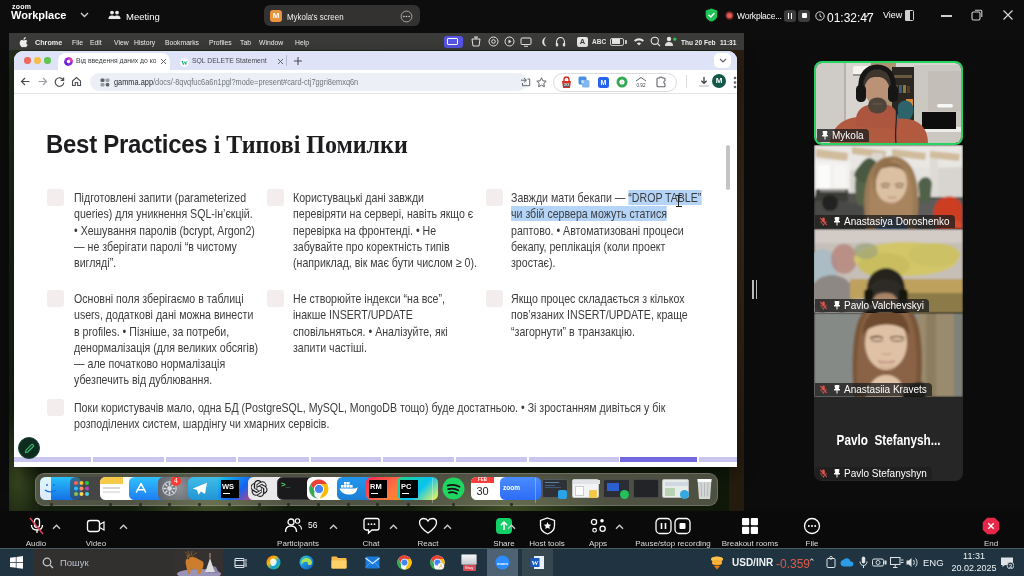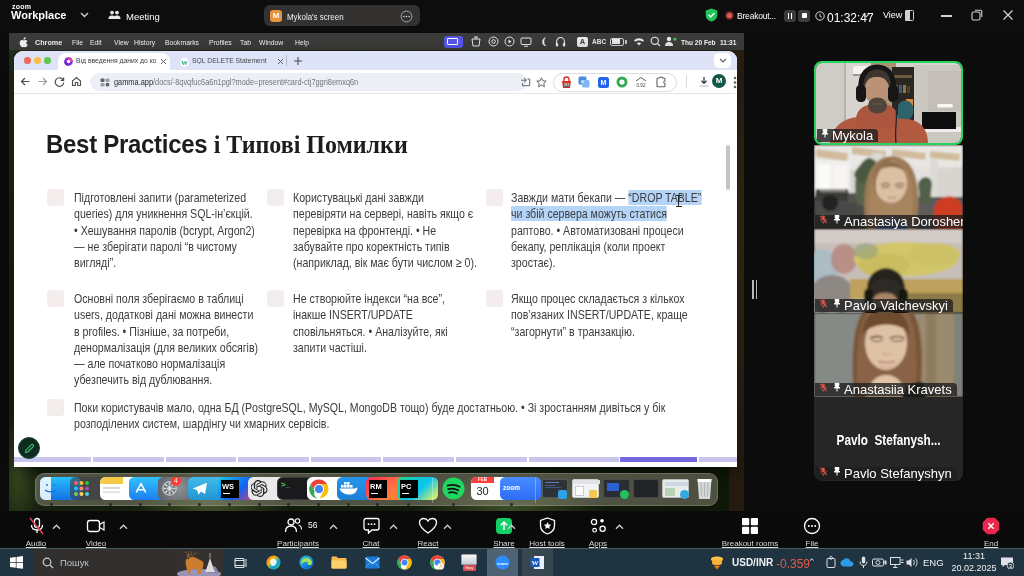--- a/index.html
+++ b/index.html
@@ -30,28 +30,28 @@
   #dock { position:absolute; left:26px; top:440px; width:683px; height:33px;
      background:rgba(148,144,128,.48); border:1px solid rgba(255,255,255,.18); border-radius:9px; }
   .dicon { position:absolute; width:41px; height:23px; border-radius:5.5px; top:3px; overflow:hidden; }
   .ddot { position:absolute; width:2.5px; height:2.5px; border-radius:50%; background:#2e2e2e; top:29px; }
   .dthumb { position:absolute; top:5px; height:19px; border-radius:2px; }
 
   
   .tile { position:absolute; left:814px; width:149px; height:84px; overflow:hidden; background:#111; }
   .tile svg { position:absolute; left:0; top:0; }
   .nlabel { position:absolute; left:1px; bottom:1px; background:rgba(30,30,30,.78); color:#fff;
-     font-size:13px; line-height:13px; height:13px; padding:0 5px 0 4px; border-radius:0 4px 0 0;
-     display:flex; align-items:flex-start; white-space:nowrap; }
+     font-size:10px; line-height:13px; height:13px; padding:0 5px 0 4px; border-radius:0 4px 0 0;
+     display:flex; align-items:center; white-space:nowrap; }
   .nlabel svg { position:static; margin-right:3px; }
 
   
   #ztoolbar { position:absolute; left:0; top:511px; width:1024px; height:37px; background:#0a0a0a; color:#e8e8e8; }
   .zbtn { position:absolute; text-align:center; font-size:8px; color:#dcdcdc; }
-  .zbtn .lbl { margin-top:2px;text-decoration:underline; }
+  .zbtn .lbl { margin-top:2px; }
 
   
   #taskbar { position:absolute; left:0; top:548px; width:1024px; height:28px; background:#1f3440; border-top:1px solid #4a5a60; }
 </style>
 </head>
 <body>
 <div id="root">
 
   <div id="titlebar">
     <div class="abs" style="left:12px;top:3px;font-size:7px;font-weight:bold;letter-spacing:.2px;">zoom</div>
@@ -77,21 +77,21 @@
         </svg>
     </div>
     <svg class="abs" style="left:705px;top:8px" width="13" height="14" viewBox="0 0 13 14">
         <path d="M6.5 0.5 L12.3 2.5 L12.3 7 C12.3 10.5 9.8 12.8 6.5 13.6 C3.2 12.8 0.7 10.5 0.7 7 L0.7 2.5 Z" fill="#1ec257"></path>
         <path d="M3.5 6.8 L5.7 9 L9.5 5" stroke="#fff" stroke-width="1.5" fill="none"></path>
       </svg>
     <svg class="abs" style="left:725px;top:11px" width="9" height="9" viewBox="0 0 9 9">
         <circle cx="4.5" cy="4.5" r="4.2" fill="#7a2a2a"></circle>
         <circle cx="4.5" cy="4.5" r="2.6" fill="#e05a52"></circle>
       </svg>
-    <div class="abs" style="left:737px;top:10.5px;font-size:8.5px;color:#fff;letter-spacing:-0.2px;">Breakout...</div>
+    <div class="abs" style="left:737px;top:10.5px;font-size:8.5px;color:#fff;letter-spacing:-0.2px;">Workplace...</div>
     <div class="abs" style="left:784px;top:9.5px;width:12px;height:12px;background:#3c3c3c;border-radius:3px;"></div>
     <div class="abs" style="left:787.5px;top:12.5px;width:1.8px;height:6px;background:#fff;"></div>
     <div class="abs" style="left:790.7px;top:12.5px;width:1.8px;height:6px;background:#fff;"></div>
     <div class="abs" style="left:798px;top:9.5px;width:12px;height:12px;background:#3c3c3c;border-radius:3px;"></div>
     <div class="abs" style="left:801.5px;top:13px;width:5px;height:5px;background:#fff;border-radius:1px;"></div>
     <svg class="abs" style="left:815px;top:10.5px" width="10" height="10" viewBox="0 0 10 10">
         <circle cx="5" cy="5" r="4.2" stroke="#d9d9d9" stroke-width="1" fill="none"></circle>
         <path d="M5 2.8 L5 5.2 L6.8 6.2" stroke="#d9d9d9" stroke-width="1" fill="none"></path>
       </svg>
     <div class="abs" style="left:827px;top:10.5px;font-size:12px;color:#fff;">01:32:47</div>
@@ -734,20 +734,29 @@
           <circle cx="5" cy="5" r="2.6" stroke="#fff" stroke-width="1.3" fill="none"></circle>
           <circle cx="13" cy="3.8" r="1.8" fill="#fff"></circle>
           <circle cx="13.6" cy="11.8" r="2.6" stroke="#fff" stroke-width="1.3" fill="none"></circle>
           <circle cx="5.6" cy="13.2" r="1.8" stroke="#fff" stroke-width="1.2" fill="none"></circle>
         </svg>
       <div class="lbl">Apps</div>
     </div>
     <svg class="abs" style="left:615px;top:13px" width="9" height="6" viewBox="0 0 9 6">
         <path d="M1 4.8 L4.5 1.2 L8 4.8" stroke="#cfcfcf" stroke-width="1.3" fill="none"></path>
       </svg>
+    <div class="zbtn" style="left:628px;top:6px;width:90px;">
+      <svg width="40" height="18" viewBox="0 0 40 18">
+          <rect x="3" y="1.5" width="15" height="15" rx="4" stroke="#fff" stroke-width="1.3" fill="none"></rect>
+          <path d="M8.5 6 L8.5 12 M12.5 6 L12.5 12" stroke="#fff" stroke-width="1.6"></path>
+          <rect x="22" y="1.5" width="15" height="15" rx="4" stroke="#fff" stroke-width="1.3" fill="none"></rect>
+          <rect x="26.5" y="6" width="6" height="6" rx="1" fill="#fff"></rect>
+        </svg>
+      <div class="lbl">Pause/stop recording</div>
+    </div>
     <div class="zbtn" style="left:720px;top:6px;width:60px;text-align:center;">
       <svg width="18" height="18" viewBox="0 0 18 18">
           <rect x="1" y="1" width="7.2" height="7.2" rx="1" fill="#fff"></rect>
           <rect x="9.8" y="1" width="7.2" height="7.2" rx="1" fill="#fff"></rect>
           <rect x="1" y="9.8" width="7.2" height="7.2" rx="1" fill="#fff"></rect>
           <rect x="9.8" y="9.8" width="7.2" height="7.2" rx="1" fill="#fff"></rect>
         </svg>
       <div class="lbl">Breakout rooms</div>
     </div>
     <div class="zbtn" style="left:792px;top:6px;width:40px;">

